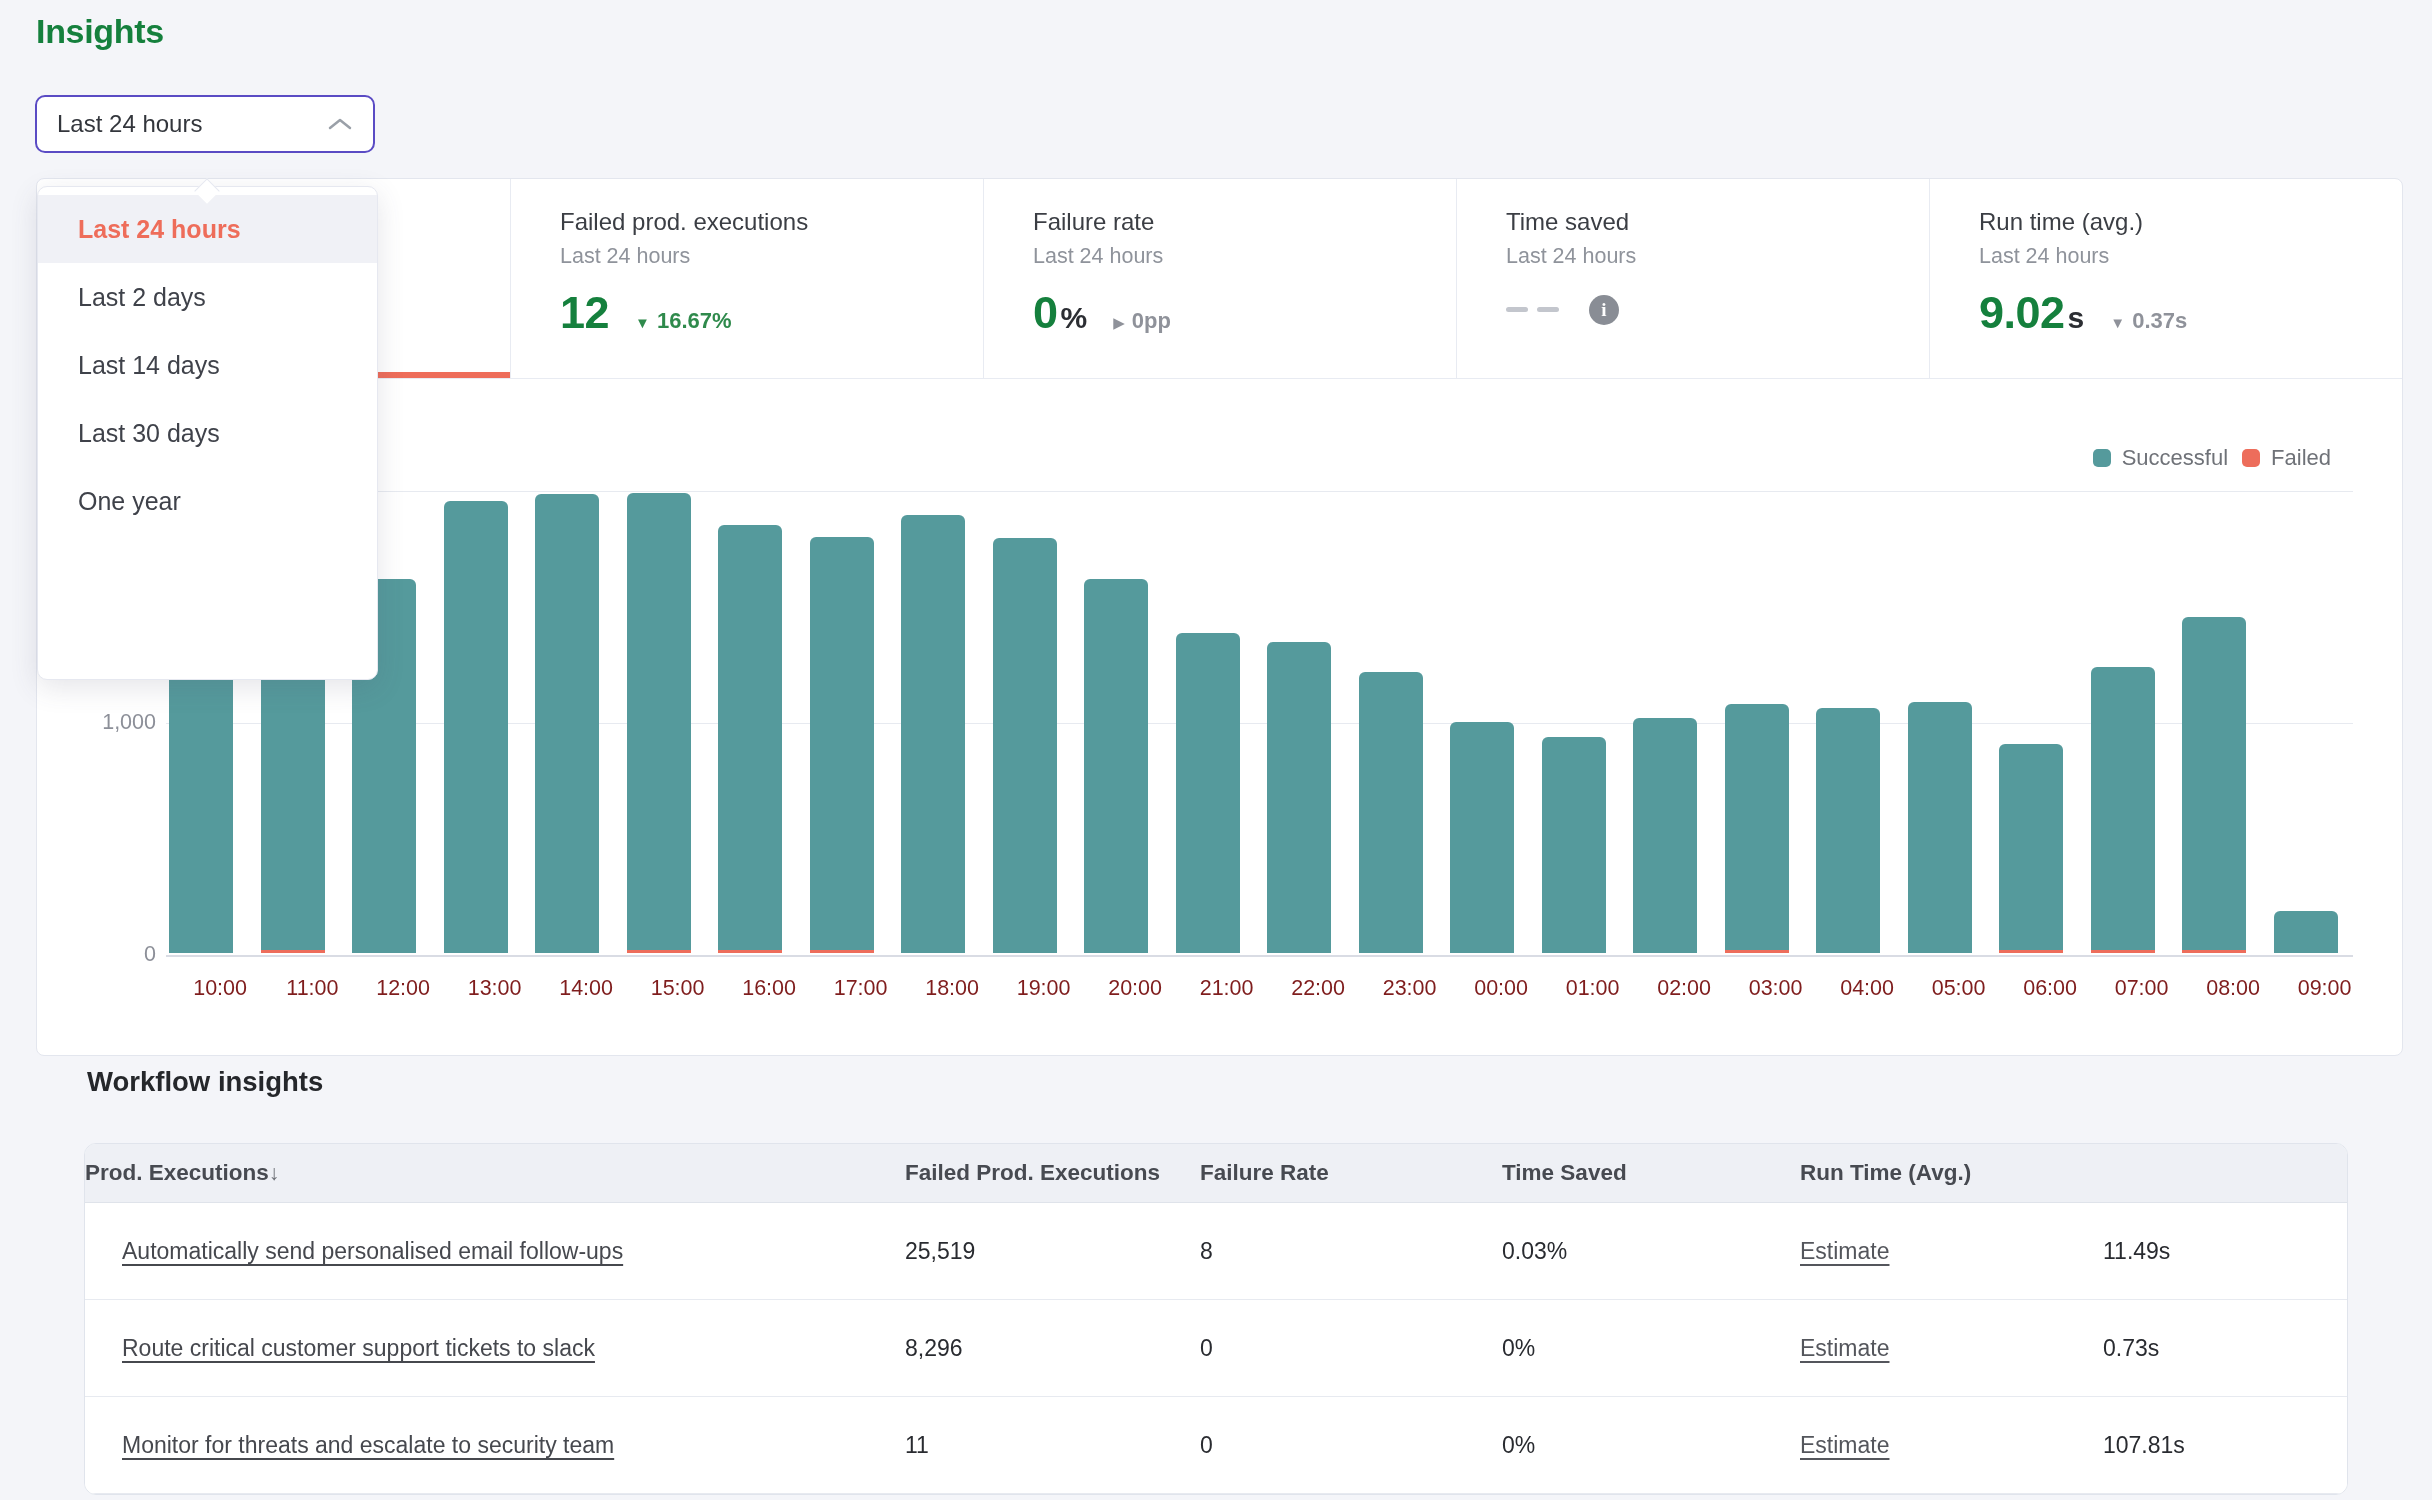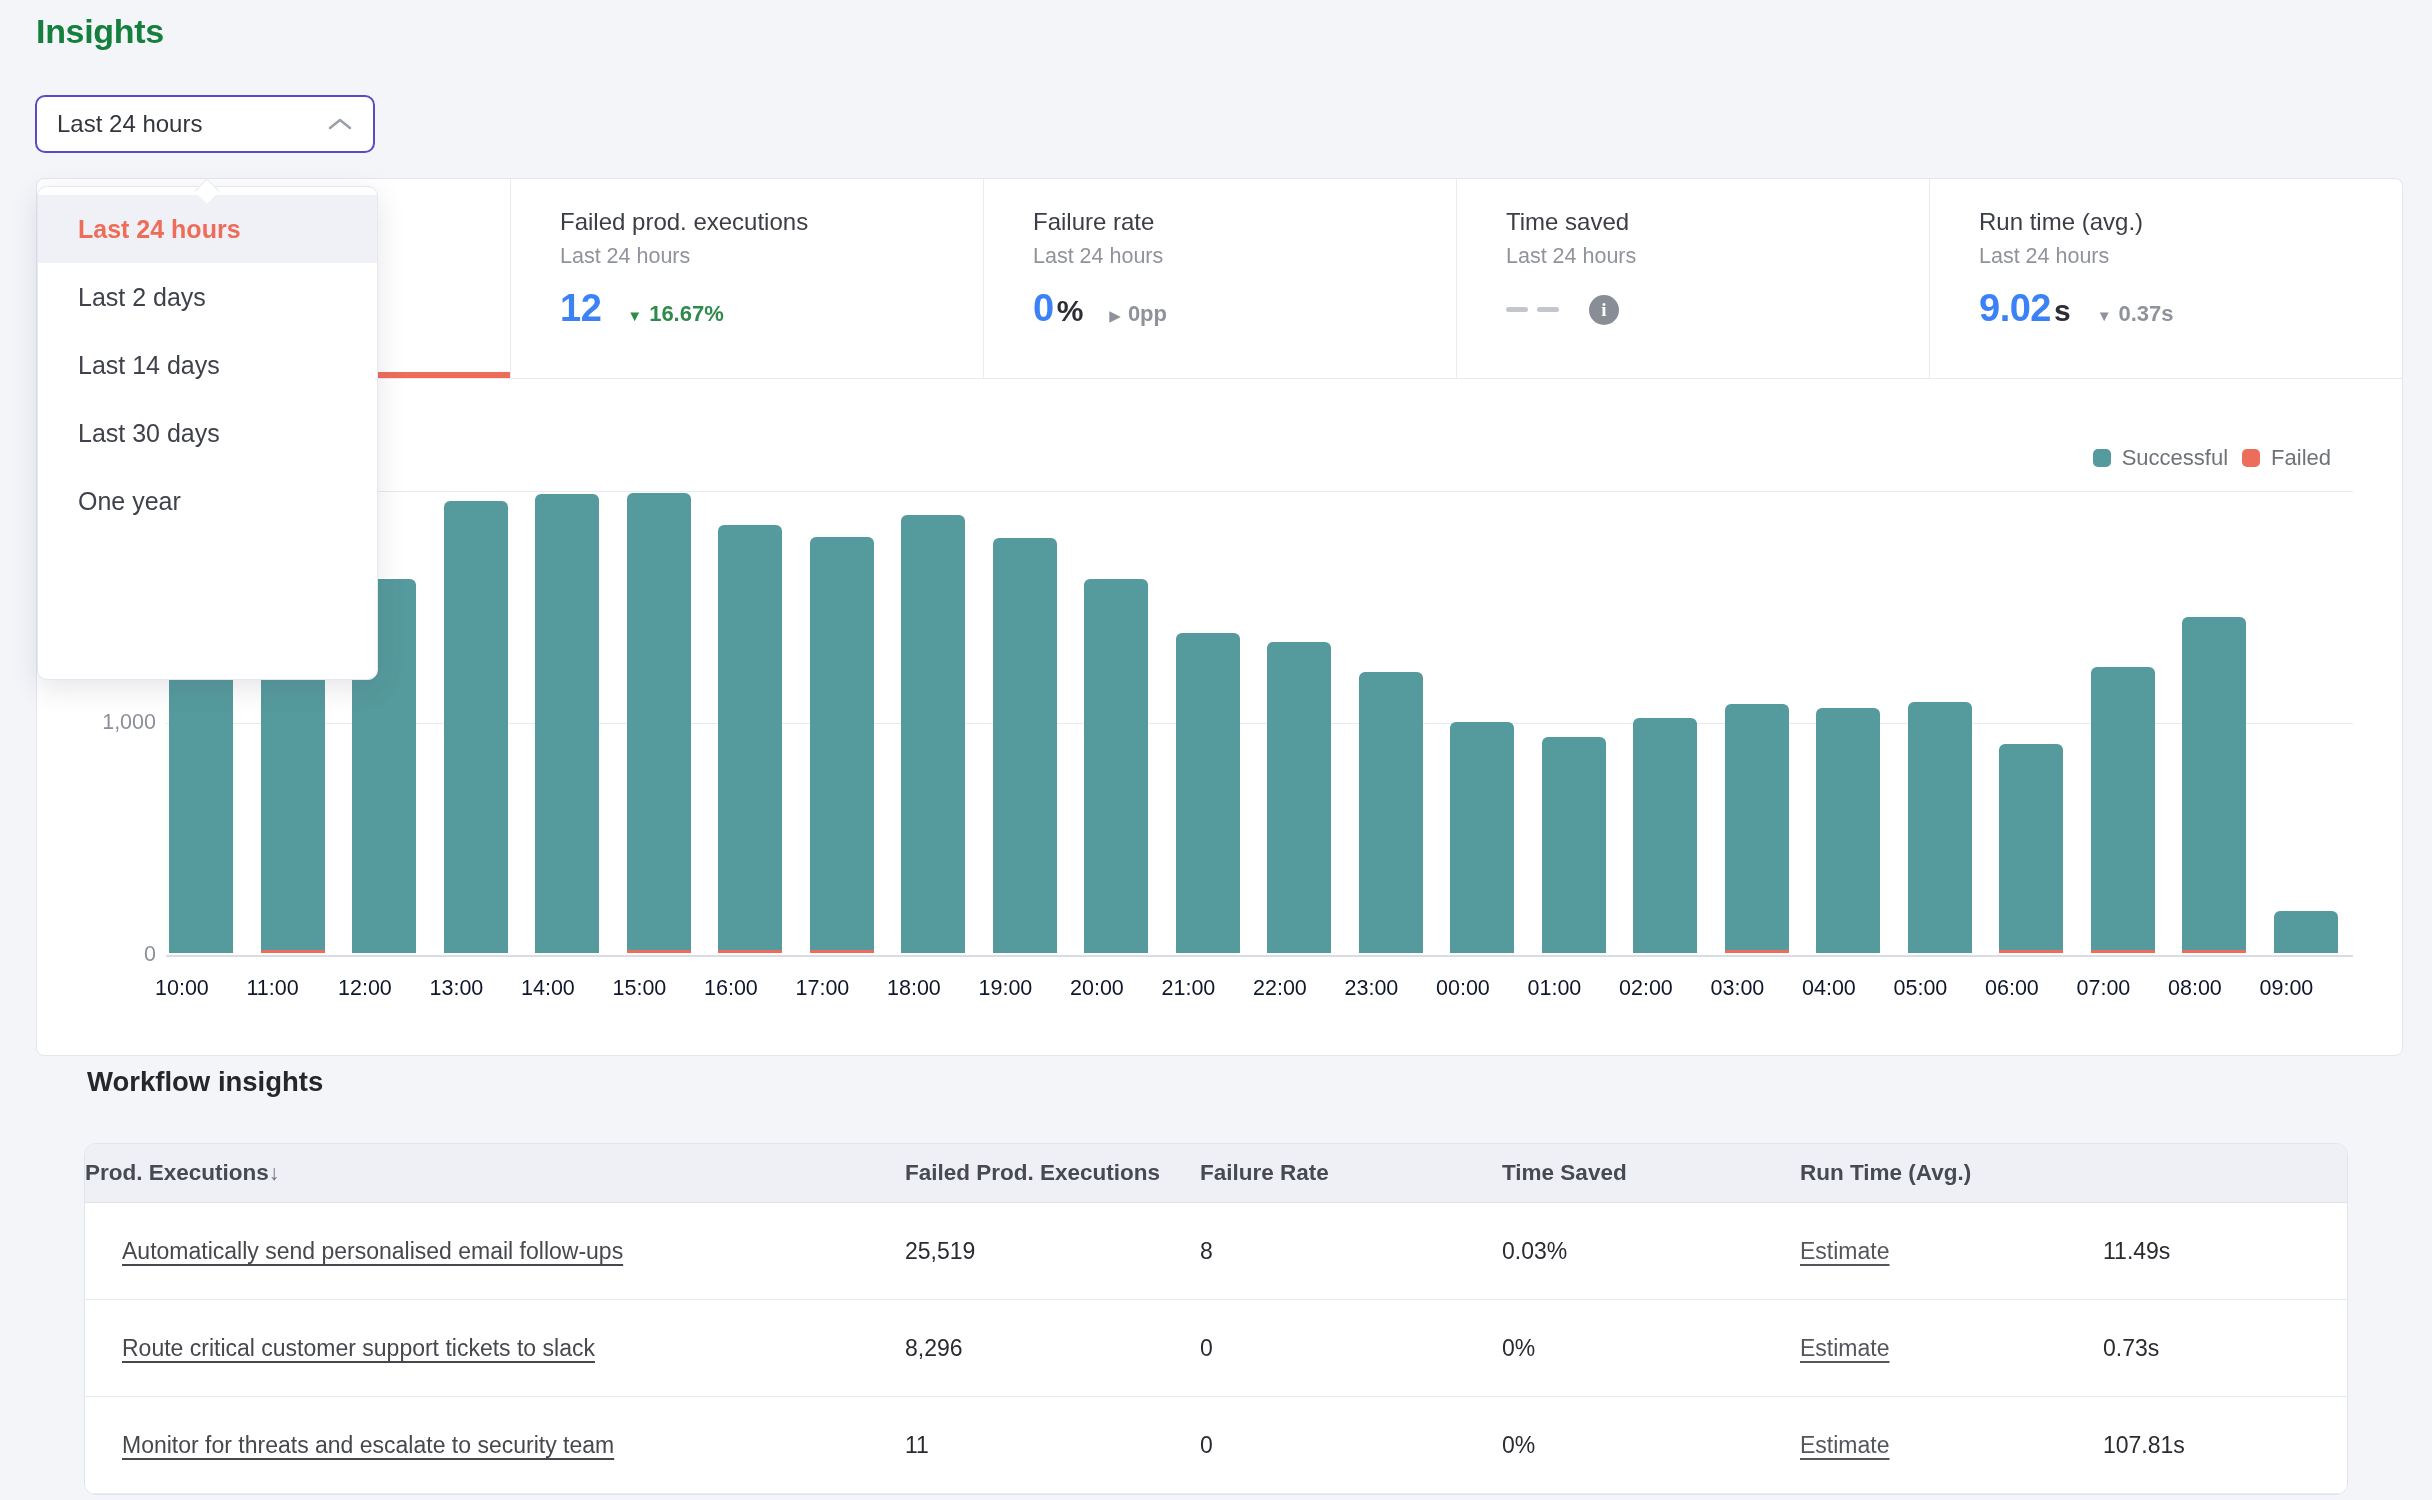--- a/index.html
+++ b/index.html
@@ -23,39 +23,39 @@
     position:absolute; left:36px; top:178px; width:2367px; height:878px;
     background:#fff; border:1px solid #e3e6ee; border-radius:8px; overflow:hidden;
   }
   .stat-row { position:absolute; left:0; top:0; width:100%; height:200px; display:flex; border-bottom:1px solid #e8ebf2; }
   .stat-tab { position:relative; width:473.4px; height:100%; padding:28px 0 0 49px; cursor:pointer; }
   .stat-tab + .stat-tab { border-left:1px solid #e8ebf2; }
   .stat-tab.active::after { content:""; position:absolute; left:0; right:0; bottom:0; height:6px; background:var(--accent,#ee6d5a); }
   .stat-label { font-size:24px; color:#3b3e44; font-weight:500; line-height:30px; }
   .stat-period { font-size:21.5px; color:#8f939b; margin-top:7px; }
   .stat-valuerow { display:flex; align-items:baseline; margin-top:18px; }
-  .stat-value { font-size:38px; font-weight:700; color:#3b82f6; letter-spacing:-0.5px; }
+  .stat-value { font-size:45px; font-weight:700; color:#15803d; letter-spacing:-0.5px; }
   .stat-unit { font-size:30px; font-weight:700; color:#2c2e33; margin-left:3px; }
   .delta { display:flex; align-items:baseline; margin-left:26px; font-size:22px; font-weight:700; }
   .delta .tri { font-size:15px; margin-right:7px; }
   .delta.green { color:#2f8a4c; }
   .delta.gray { color:#8f929a; }
   .dashes { display:flex; align-items:center; gap:9px; height:45px; }
   .dash { width:22px; height:5px; border-radius:3px; background:#c3c6cd; }
   .info-icon { width:30px; height:30px; border-radius:50%; background:#898d95; color:#fff;
     font-size:19px; font-weight:700; display:flex; align-items:center; justify-content:center;
     margin-left:30px; align-self:center; font-family:"Liberation Serif","DejaVu Serif",serif; }
   
   .gridline { position:absolute; left:129px; width:2187px; height:1px; background:#e7eaf0; }
   .gridline.base { height:2px; background:#d9dce4; }
   .ylab { position:absolute; width:110px; text-align:right; font-size:21.5px; color:#8c8f98; }
   .bar { position:absolute; display:flex; flex-direction:column; justify-content:flex-end; width:64px; }
   .bar .succ { width:100%; border-radius:6px 6px 0 0; background:var(--teal,#559a9c); }
   .bar .fail { width:100%; background:var(--coral,#ed6d5b); }
-  .xlab { position:absolute; width:92px; text-align:left; font-size:21.5px; color:#0f172a; }
+  .xlab { position:absolute; width:92px; text-align:right; font-size:21.5px; color:#7f1d1d; }
   .legend { position:absolute; top:266px; right:71px; display:flex; gap:14px; align-items:center; }
   .legend .item { display:flex; align-items:center; gap:11px; font-size:22px; color:#6f7278; cursor:pointer; }
   .legend .sw { width:18px; height:18px; border-radius:5px; }
   
   .menu { position:absolute; left:37px; top:186px; width:341px; height:494px; background:#fff;
     border:1px solid #e6e8f0; border-radius:10px; box-shadow:0 8px 28px rgba(68,72,100,.14);
     z-index:50; padding-top:8px; }
   .menu-notch { position:absolute; left:198px; top:182px; width:18px; height:18px; background:#fff;
     border-left:1px solid #e6e8f0; border-top:1px solid #e6e8f0; transform:rotate(45deg); z-index:51; }
   .menu-item { height:68px; display:flex; align-items:center; padding-left:40px;

